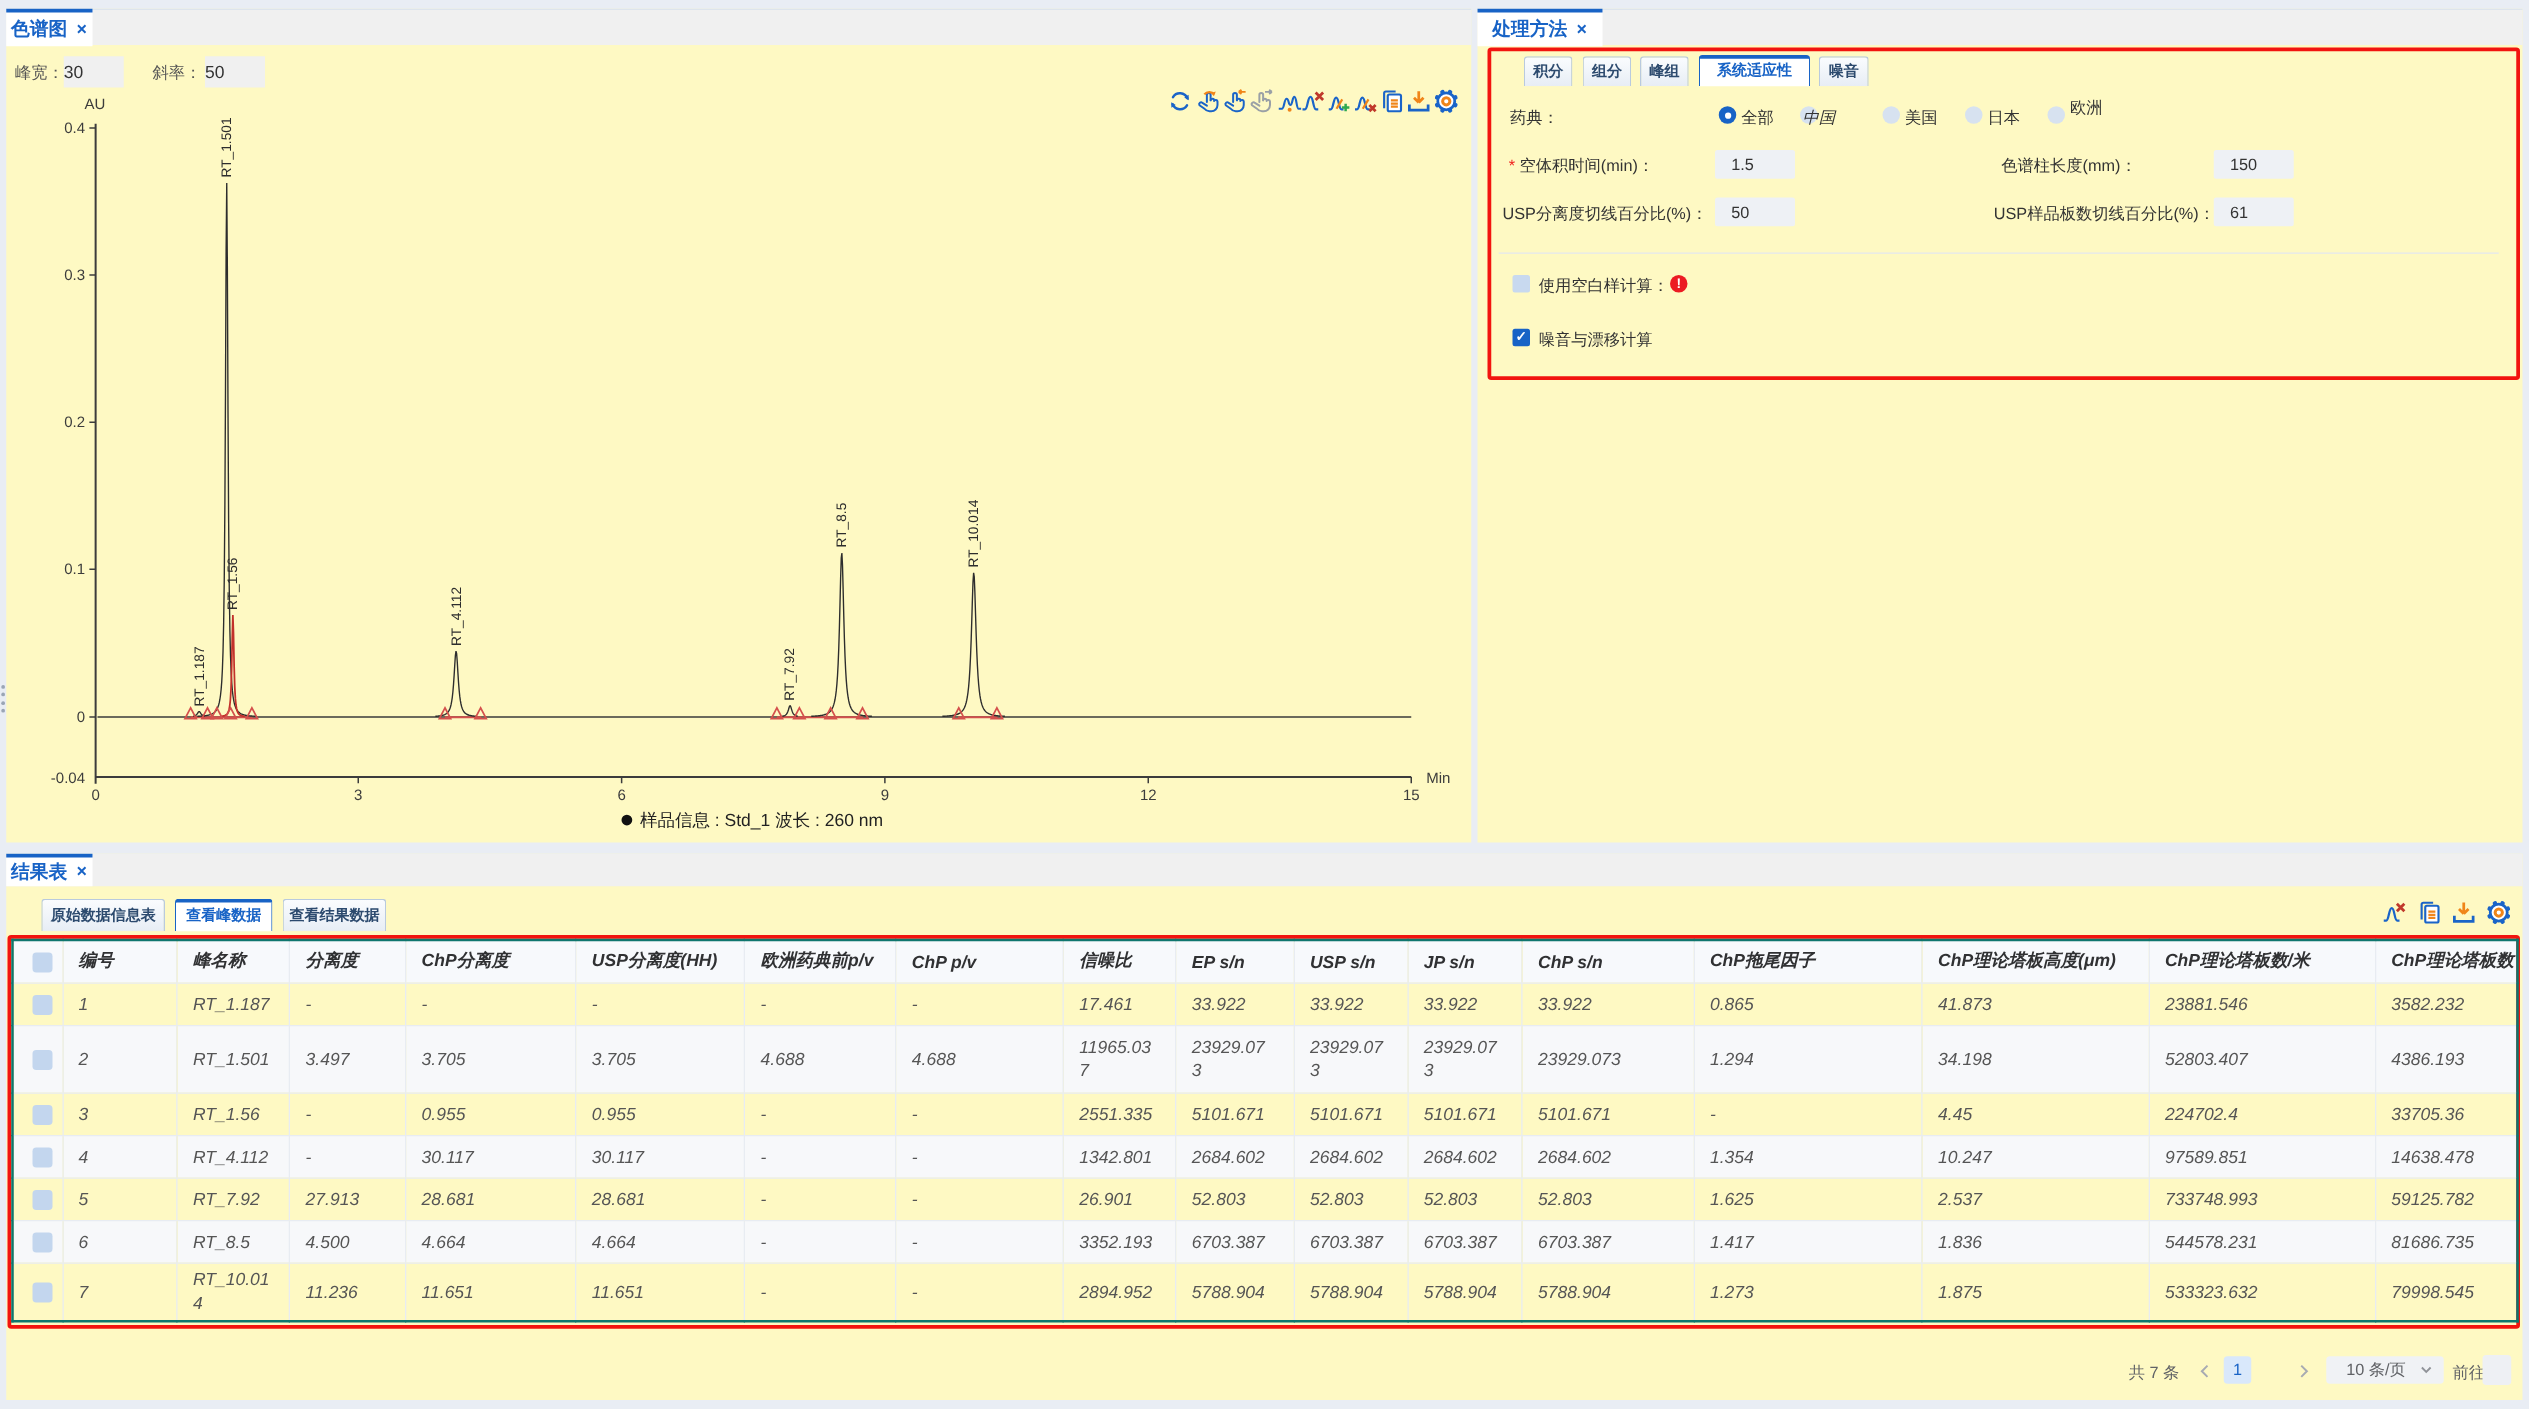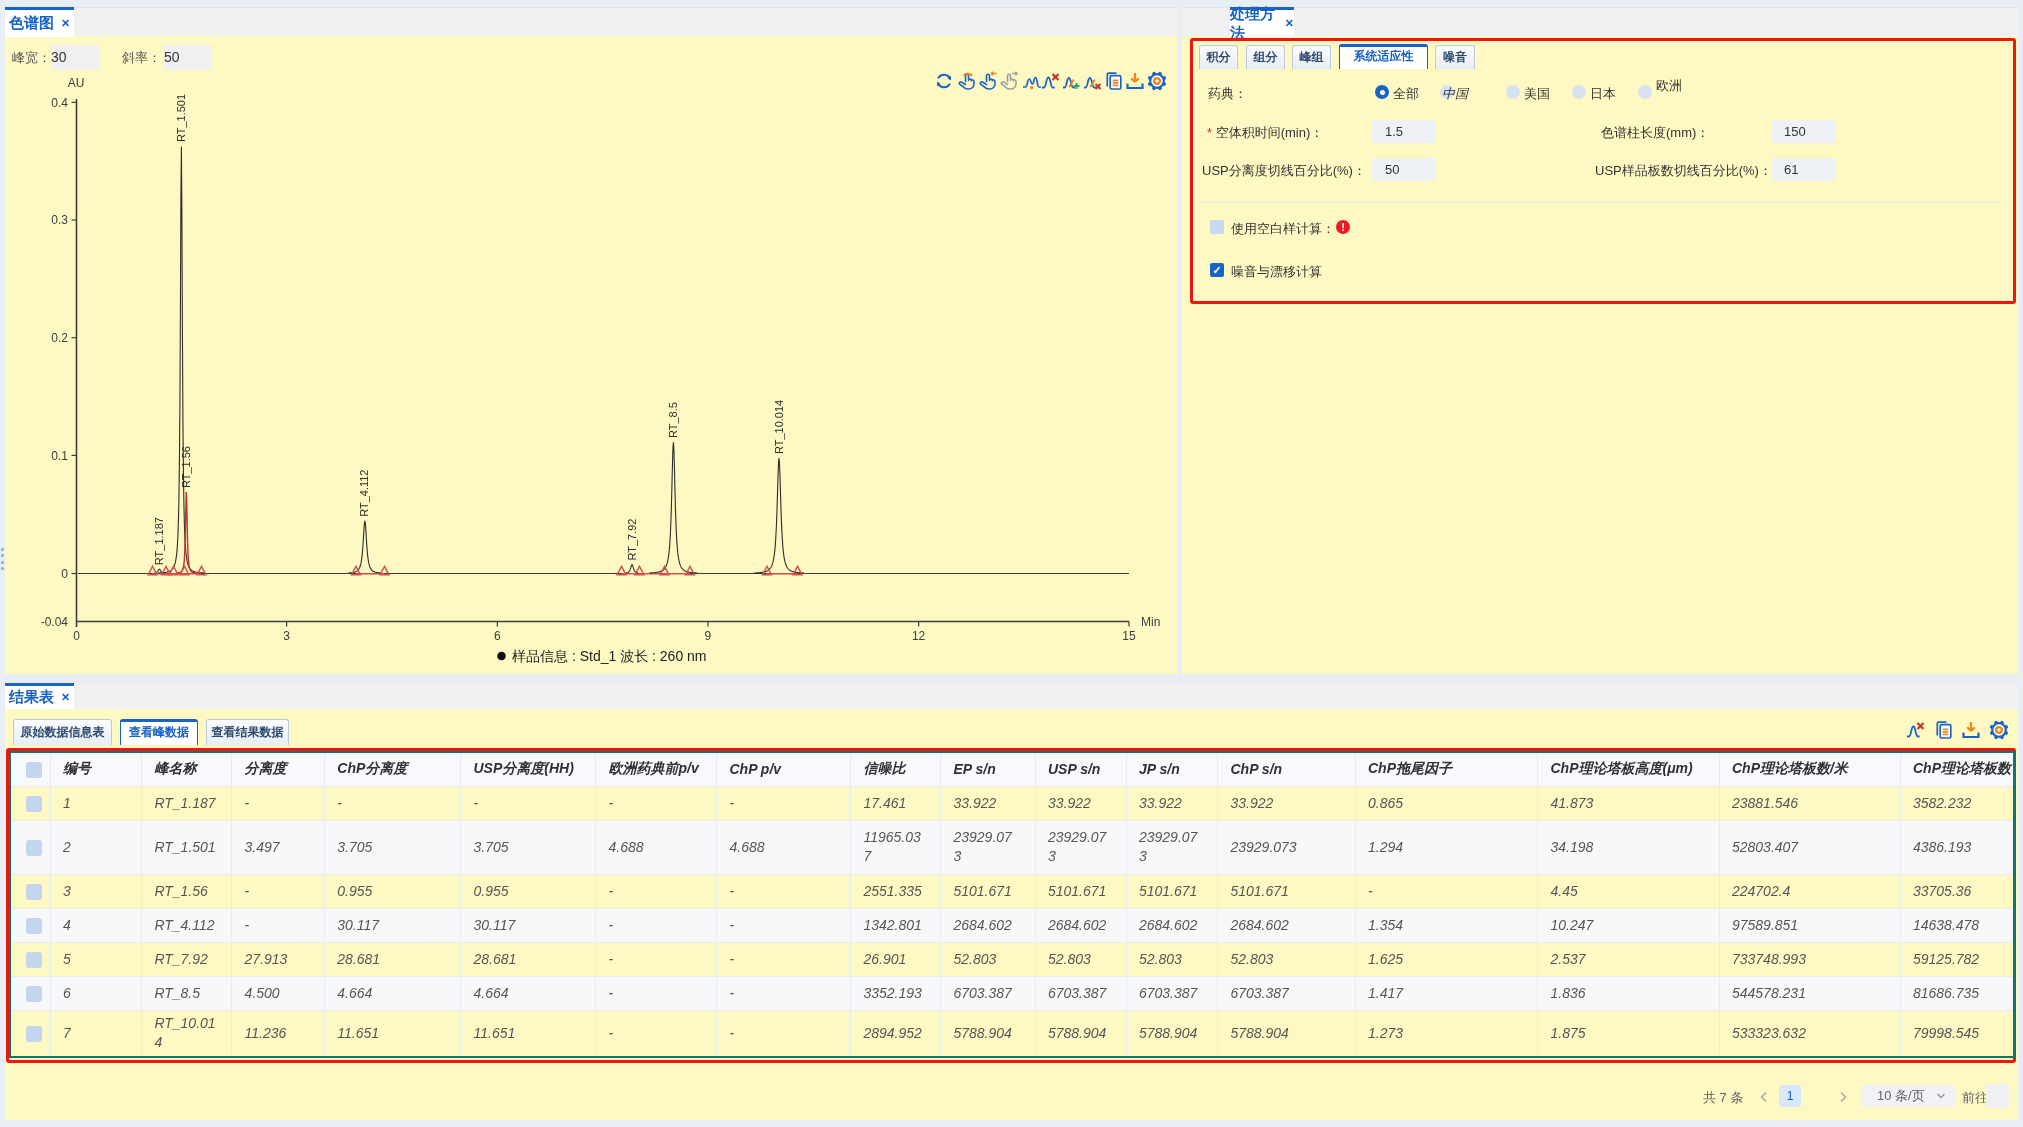--- a/index.html
+++ b/index.html
@@ -14,21 +14,21 @@
 #p-chart{left:5px;top:7px;width:1172px;height:667px;}
 #p-method{left:1182px;top:7px;width:836px;height:667px;}
 #p-result{left:5px;top:683px;width:2013px;height:437px;}
 #p-result .tabbar{height:26px;border-top:none;}
 #p-result .tab0{top:0;height:26px;}
 .ctl-lab{position:absolute;font-size:13px;color:#555;}
 .ctl-inp{position:absolute;height:25px;background:#f0f0f0;font-size:14px;color:#333;text-align:left;line-height:25px;}
 
 .redrect{position:absolute;border:3px solid #f2140f;border-radius:3px;}
 
-.stab{position:absolute;box-sizing:border-box;border:1px solid #b9cade;border-bottom:none;border-radius:3px 3px 0 0;background:linear-gradient(#fafcfe,#e7edf5);color:#2c4a6e;font-weight:bold;text-align:center;}
+.stab{position:absolute;box-sizing:border-box;border:1px solid #b9cade;border-bottom:none;border-radius:3px 3px 0 0;background:linear-gradient(#fafcfe,#e7edf5);color:#2c4a6e;font-weight:bold;text-align:center;margin-left:20px;}
 .stab.act{background:#fff;border:1px solid #1863c6;border-top:3px solid #1863c6;border-bottom:none;color:#1863c6;}
 
 .flab{position:absolute;font-size:13px;color:#333;white-space:nowrap;}
 .finp{position:absolute;width:64px;height:23px;background:#eef1f5;border-radius:2px;font-size:13px;color:#333;line-height:23px;padding-left:13px;}
 .chk{position:absolute;width:14px;height:14px;border-radius:2px;}
 .chk.off{background:#c8d9ef;}
 .chk.on{background:#1863c6;color:#fff;font-size:11px;font-weight:bold;text-align:center;line-height:14px;}
 .radio{position:absolute;width:14px;height:14px;border-radius:50%;}
 .radio.on{background:#1863c6;}
 .radio.on:after{content:"";position:absolute;left:4.5px;top:4.5px;width:5px;height:5px;border-radius:50%;background:#fff;}
@@ -203,21 +203,21 @@
 <path d="M762 532.3 L757.5 540.8 L766.5 540.8 Z"></path>
 <path d="M792.5 532.3 L788.0 540.8 L797.0 540.8 Z"></path>
 </g>
 <circle cx="496.5" cy="622" r="4.3" fill="#111"></circle>
 <text x="507" y="627" font-size="14" fill="#222">样品信息 : Std_1 波长 : 260 nm</text>
 </svg>
 </div>
 
 <div class="panel" id="p-method">
   <div class="tabbar">
-      <div class="tab0" style="width:64px;margin-left:48px;">处理方法<span class="x">✕</span></div>
+      <div class="tab0" style="width:100px;">处理方法<span class="x">✕</span></div>
     </div>
   <div class="redrect" style="left:8px;top:31px;width:826px;height:266px;"></div>
   <div id="method-body">
 <div class="stab" style="left:17px;top:38px;width:39px;height:24px;font-size:12px;line-height:22px;">积分</div>
 <div class="stab" style="left:64px;top:38px;width:39px;height:24px;font-size:12px;line-height:22px;">组分</div>
 <div class="stab" style="left:110px;top:38px;width:39px;height:24px;font-size:12px;line-height:22px;">峰组</div>
 <div class="stab act" style="left:157px;top:37px;width:89px;height:25px;font-size:12px;line-height:19px;">系统适应性</div>
 <div class="stab" style="left:253px;top:38px;width:40px;height:24px;font-size:12px;line-height:22px;">噪音</div>
 <div class="flab" style="left:26px;top:78px;">药典：</div>
 <div class="radio on" style="left:193px;top:78px;"></div>

